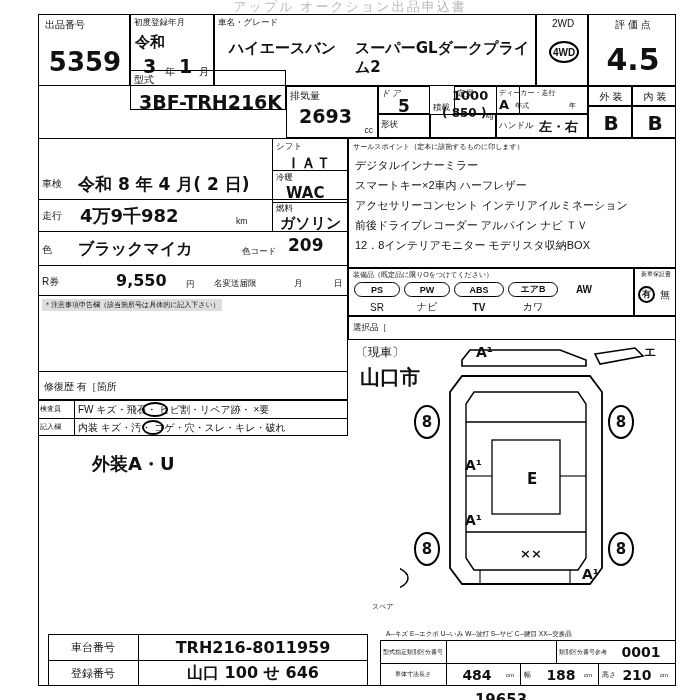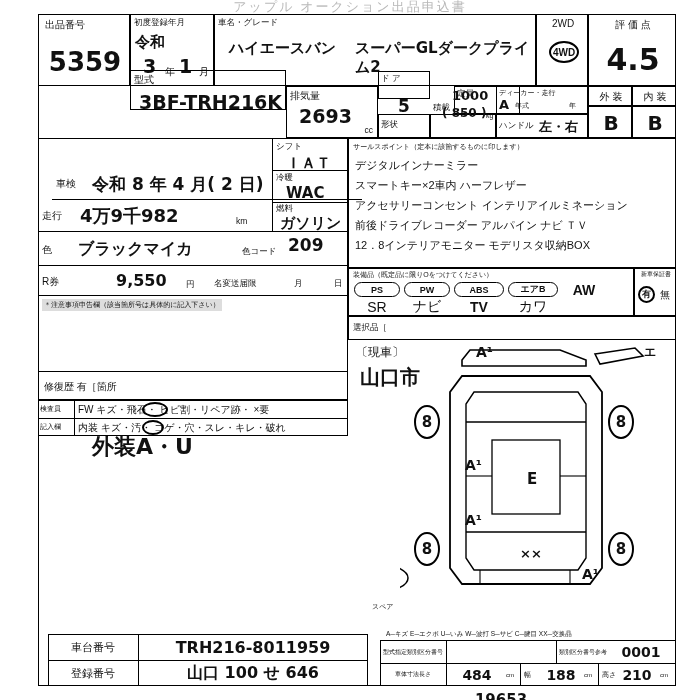--- a/index.html
+++ b/index.html
@@ -58,21 +58,21 @@
     font-weight:bold; font-size:15px; font-family:"DejaVu Sans",sans-serif;
   }
 
   .eqbox {
     border:1.5px solid #000; border-radius:9px;
     display:flex; align-items:center; justify-content:center;
     font-size:9px; font-weight:bold;
   }
   .eqplain {
     display:flex; align-items:center; justify-content:center;
-    font-size:14px;
+    font-size:10px;
   }
 </style>
 </head>
 <body>
 
 <div class="sheet">
 
   <div class="faded-title">アップル オークション出品申込書</div>
 
   <div class="bx bd" style="left:38px; top:14px; width:638px; height:672px;"></div>
@@ -111,21 +111,21 @@
     <div class="bx lbl" style="left:3px; top:2px;">型式</div>
     <div class="bx hw hw-mid" style="left:8px; top:20px;">3BF-TRH216K</div>
   </div>
 
   <div class="bx bd" style="left:286px; top:86px; width:92px; height:52px;">
     <div class="bx lbl" style="left:3px; top:2px;">排気量</div>
     <div class="bx hw hw-mid" style="left:12px; top:18px;">2693</div>
     <div class="bx lbl-s" style="right:4px; bottom:2px;">cc</div>
   </div>
 
-  <div class="bx bd" style="left:378px; top:71px; width:52px; height:28px;">
+  <div class="bx bd" style="left:378px; top:86px; width:52px; height:28px;font-style:italic;">
     <div class="bx lbl-s" style="left:2px; top:1px;">ド ア</div>
   </div>
   <div class="bx hw" style="left:398px; top:96px; font-size:17px;">5</div>
 
   <div class="bx bd" style="left:378px; top:114px; width:52px; height:24px;">
     <div class="bx lbl-s" style="left:2px; top:4px;">形状</div>
   </div>
 
   <div class="bx bd" style="left:430px; top:86px; width:66px; height:28px;margin-left:24px;">
     <div class="bx lbl-s" style="left:2px; top:1px;">定員</div>
@@ -158,21 +158,21 @@
   <div class="bx bd" style="left:588px; top:106px; width:44px; height:32px;">
     <div class="bx hw ctr" style="left:0; top:2px; width:44px; height:28px; font-size:20px;">B</div>
   </div>
   <div class="bx bd" style="left:632px; top:106px; width:44px; height:32px;">
     <div class="bx hw ctr" style="left:0; top:2px; width:44px; height:28px; font-size:20px;">B</div>
   </div>
 
   <div class="bx bd" style="left:38px; top:138px; width:310px; height:262px;"></div>
 
 
-  <div class="bx" style="left:52px; top:168px; width:310px; height:32px; border-bottom:1px solid #000;">
+  <div class="bx" style="left:38px; top:168px; width:310px; height:32px; border-bottom:1px solid #000;">
     <div class="bx lbl" style="left:4px; top:9px;">車検</div>
     <div class="bx hw" style="left:40px; top:5px; font-size:17px;">令和 8 年  4 月( 2 日)</div>
   </div>
 
   <div class="bx" style="left:38px; top:200px; width:310px; height:32px; border-bottom:1px solid #000;">
     <div class="bx lbl" style="left:4px; top:9px;">走行</div>
     <div class="bx hw" style="left:42px; top:4px; font-size:18px;">4万9千982</div>
     <div class="bx lbl-s" style="left:198px; top:16px;">km</div>
   </div>
 
@@ -248,21 +248,21 @@
   <div class="bx" style="left:38px; top:418px; width:310px; height:1px; background:#000;"></div>
   <div class="bx" style="left:74px; top:400px; width:1px; height:36px; background:#000;"></div>
   <div class="bx lbl-xs" style="left:40px; top:404px;">検査員</div>
   <div class="bx lbl-xs" style="left:40px; top:422px;">記入欄</div>
   <div class="bx lbl" style="left:78px; top:403px; font-size:10px;">FW   キズ・飛石・ ヒビ割・リペア跡・ ×要</div>
   <div class="bx lbl" style="left:78px; top:421px; font-size:10px;">内装  キズ・汚・ コゲ・穴・スレ・キレ・破れ</div>
 
   <div class="bx ell" style="left:142px; top:402px; width:26px; height:15px;"></div>
   <div class="bx ell" style="left:142px; top:420px; width:22px; height:15px;"></div>
 
-  <div class="bx hw" style="left:92px; top:432px; font-size:22px;">外装A・U</div>
+  <div class="bx hw" style="left:92px; top:452px; font-size:18px;">外装A・U</div>
 
   <div class="bx lbl" style="left:356px; top:344px; font-size:12px;">〔現車〕</div>
   <div class="bx hw" style="left:360px; top:364px; font-size:20px;">山口市</div>
 
   <svg class="bx" style="left:400px; top:336px;" width="270" height="282" viewBox="0 0 270 282">
 
     <path d="M70 14 L160 14 L186 24 L186 30 L62 30 L62 24 Z" fill="none" stroke="#000" stroke-width="1.6"></path>
     <path d="M195 18 L235 12 L243 20 L200 28 Z" fill="none" stroke="#000" stroke-width="1.6"></path>
 
     <path d="M62 40 L190 40 L202 56 L202 232 L190 248 L62 248 L50 232 L50 56 Z" fill="none" stroke="#000" stroke-width="1.8"></path>

